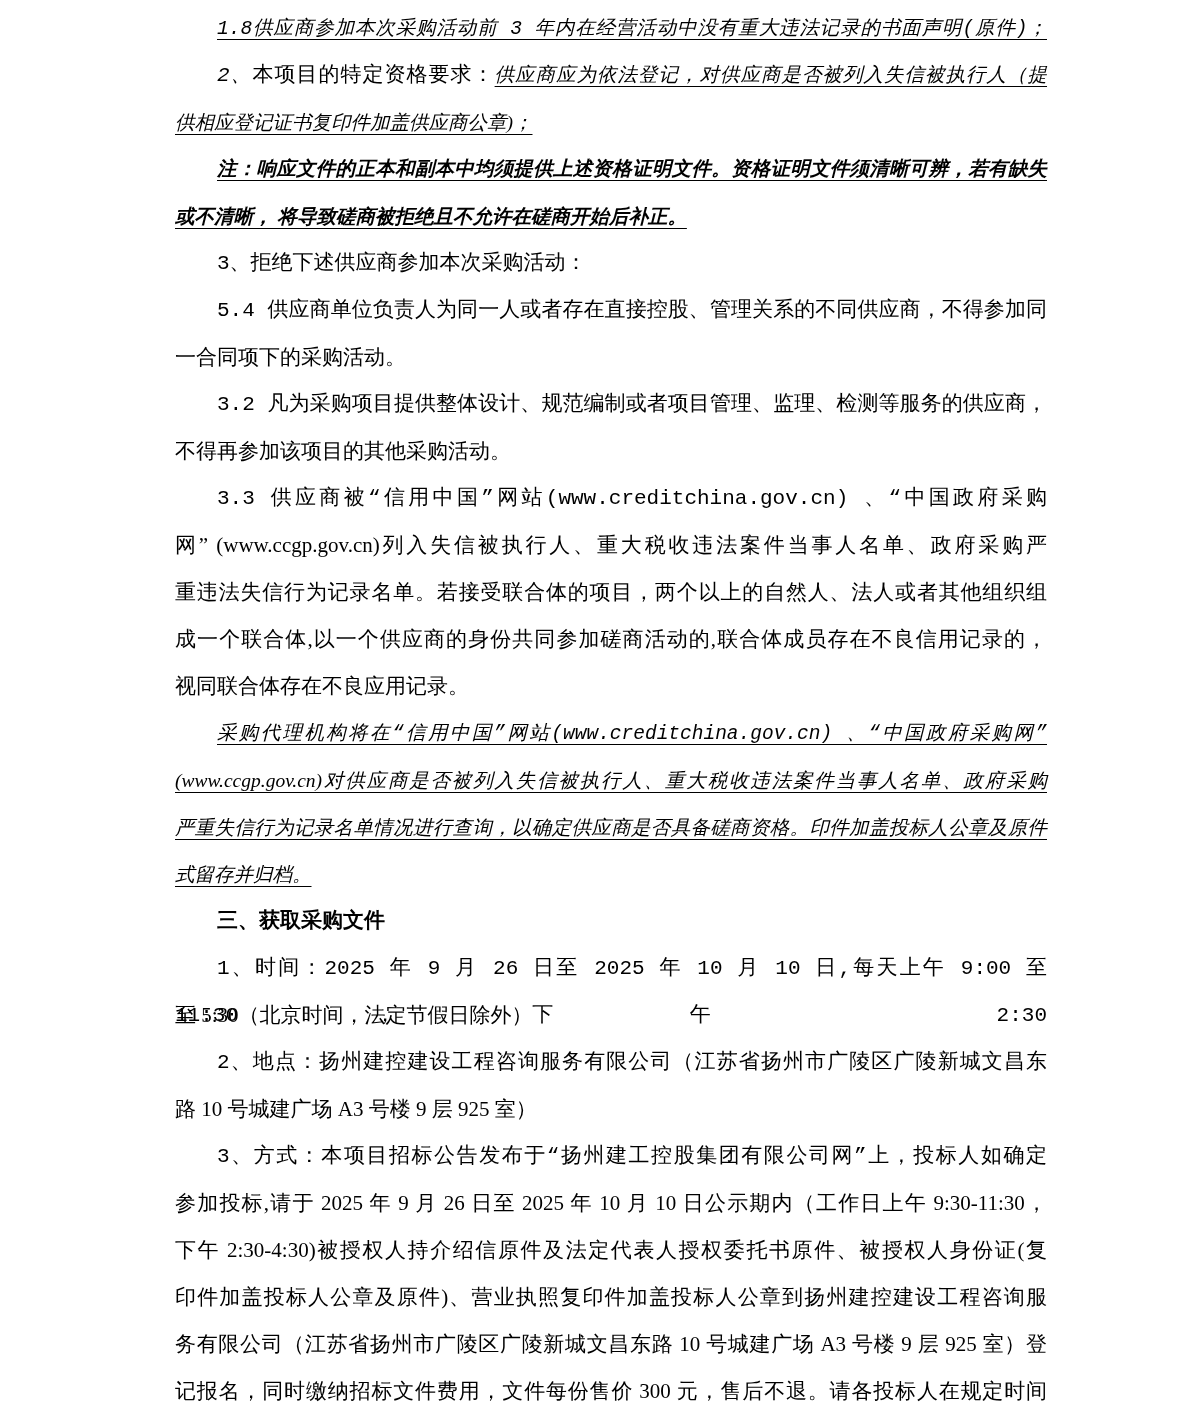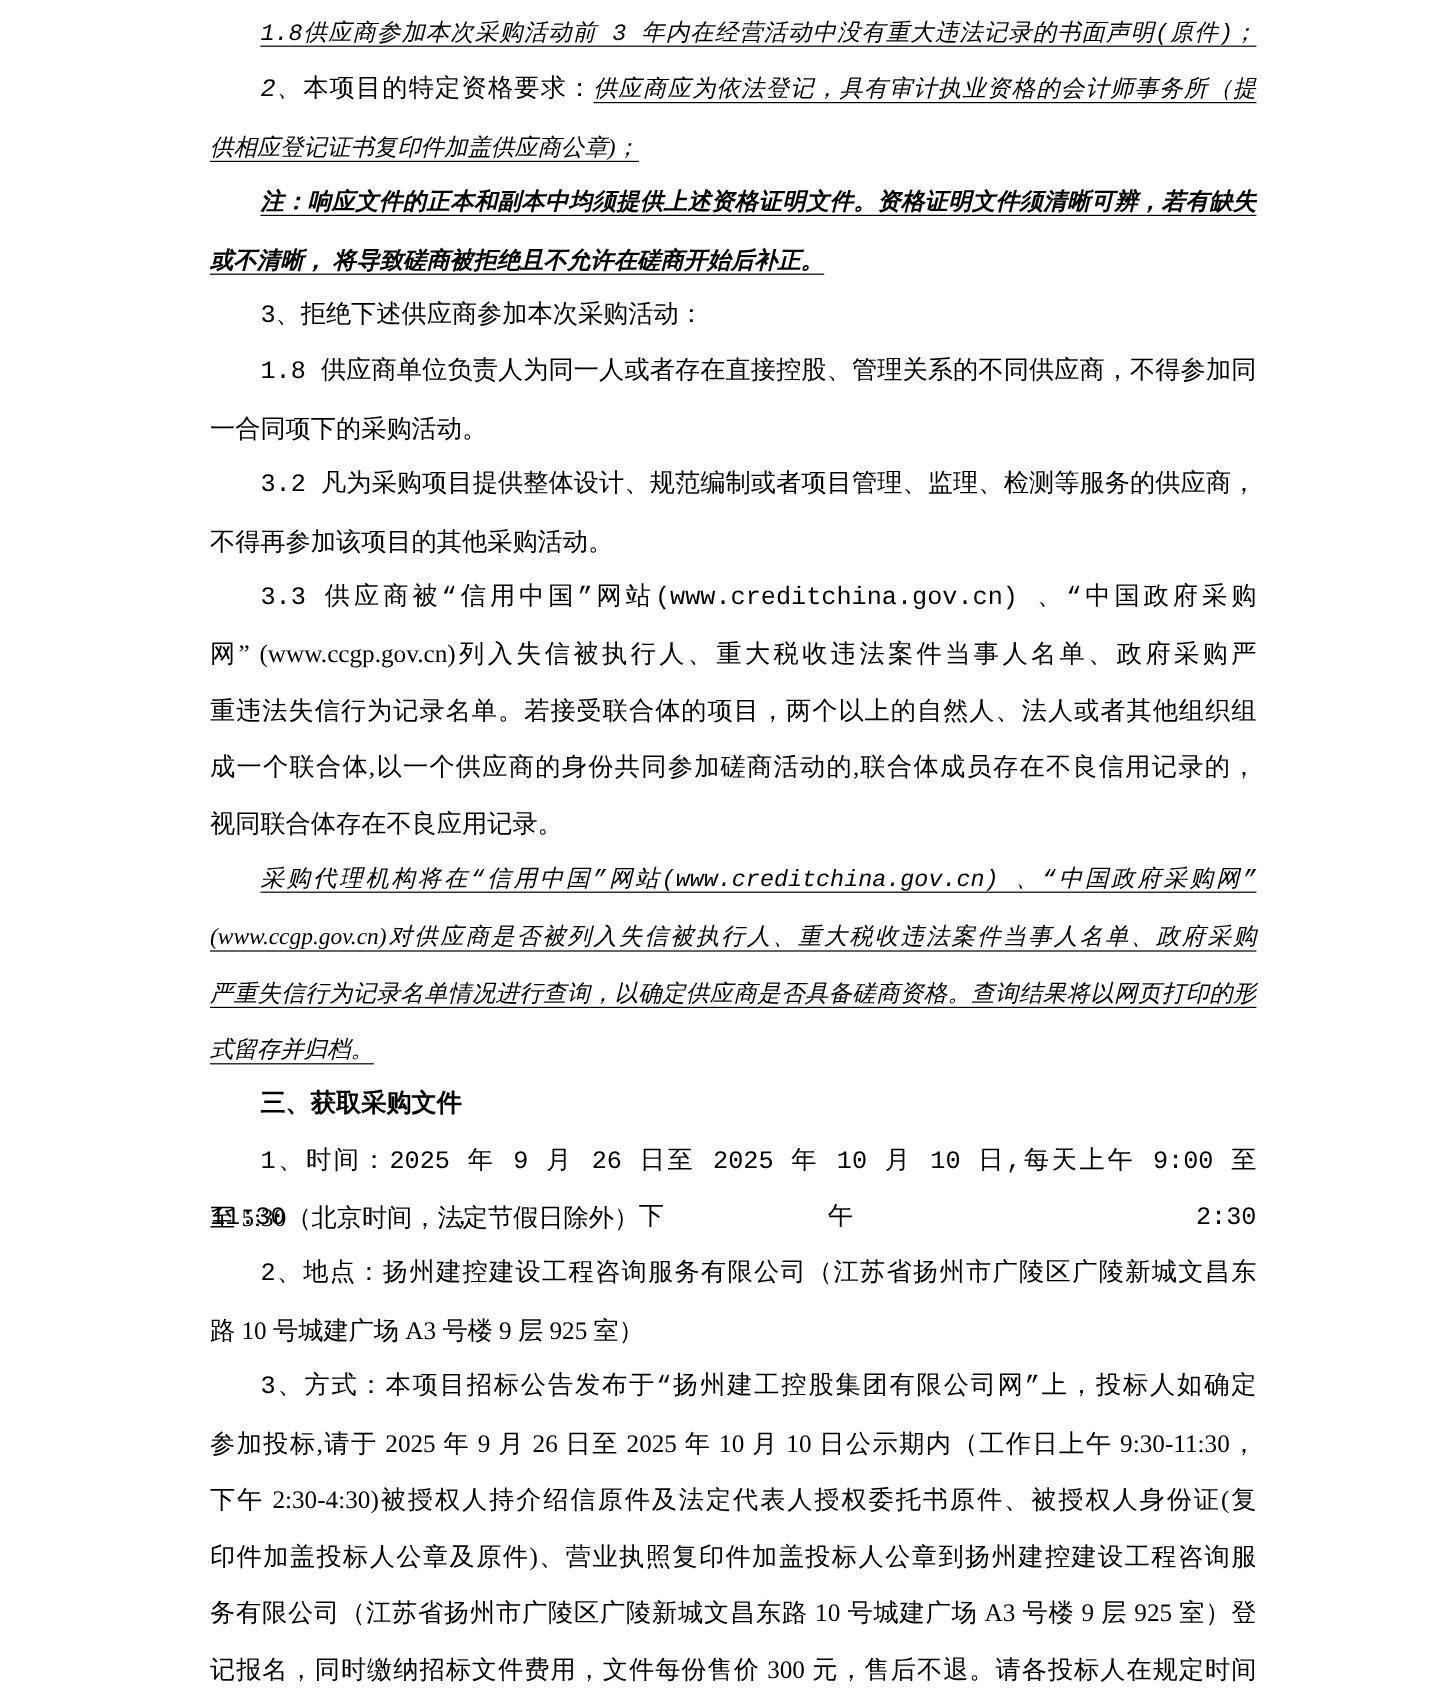--- a/index.html
+++ b/index.html
@@ -50,37 +50,37 @@
     font-size: 19.5px;
     margin-top: 40px;
   }
 </style>
 </head>
 <body>
 
 <div class="doc">
   <div>
       <div class="line indent justify"><span class="s-iu">1.8供应商参加本次采购活动前 3 年内在经营活动中没有重大违法记录的书面声明(原件)；</span></div>
-      <div class="line indent justify"><span class="s-i">2、</span><span class="s-n">本项目的特定资格要求：</span><span class="s-iu">供应商应为依法登记，具有审计执业资格的会计师事务所（提</span></div>
+      <div class="line indent justify"><span class="s-i">2、</span><span class="s-n">本项目的特定资格要求：</span><span class="s-iu">供应商应为依法登记，对供应商是否被列入失信被执行人（提</span></div>
       <div class="line"><span class="s-iu">供相应登记证书复印件加盖供应商公章)；</span></div>
       <div class="line indent justify"><span class="s-biu">注：响应文件的正本和副本中均须提供上述资格证明文件。资格证明文件须清晰可辨，若有缺失</span></div>
       <div class="line"><span class="s-biu">或不清晰，  将导致磋商被拒绝且不允许在磋商开始后补正。</span></div>
       <div class="line indent"><span class="s-n">3、拒绝下述供应商参加本次采购活动：</span></div>
-      <div class="line indent justify"><span class="s-n">1.8 供应商单位负责人为同一人或者存在直接控股、管理关系的不同供应商，不得参加同</span></div>
+      <div class="line indent justify"><span class="s-n">5.4 供应商单位负责人为同一人或者存在直接控股、管理关系的不同供应商，不得参加同</span></div>
       <div class="line"><span class="s-n">一合同项下的采购活动。</span></div>
       <div class="line indent justify"><span class="s-n">3.2 凡为采购项目提供整体设计、规范编制或者项目管理、监理、检测等服务的供应商，</span></div>
       <div class="line"><span class="s-n">不得再参加该项目的其他采购活动。</span></div>
       <div class="line indent justify"><span class="s-n">3.3 供应商被“信用中国”网站(www.creditchina.gov.cn) 、“中国政府采购</span></div>
       <div class="line justify"><span class="s-n">网” (www.ccgp.gov.cn)列入失信被执行人、重大税收违法案件当事人名单、政府采购严</span></div>
       <div class="line justify"><span class="s-n">重违法失信行为记录名单。若接受联合体的项目，两个以上的自然人、法人或者其他组织组</span></div>
       <div class="line justify"><span class="s-n">成一个联合体,以一个供应商的身份共同参加磋商活动的,联合体成员存在不良信用记录的，</span></div>
       <div class="line"><span class="s-n">视同联合体存在不良应用记录。</span></div>
       <div class="line indent justify"><span class="s-iu">采购代理机构将在“信用中国”网站(www.creditchina.gov.cn) 、“中国政府采购网”</span></div>
       <div class="line justify"><span class="s-iu">(www.ccgp.gov.cn)对供应商是否被列入失信被执行人、重大税收违法案件当事人名单、政府采购</span></div>
-      <div class="line justify"><span class="s-iu">严重失信行为记录名单情况进行查询，以确定供应商是否具备磋商资格。查询结果将以网页打印的形</span></div>
+      <div class="line justify"><span class="s-iu">严重失信行为记录名单情况进行查询，以确定供应商是否具备磋商资格。印件加盖投标人公章及原件</span></div>
       <div class="line"><span class="s-iu">式留存并归档。</span></div>
       <div class="line indent"><span class="s-b">三、获取采购文件</span></div>
       <div class="line indent justify"><span class="s-n">1、时间：2025 年 9 月 26 日至 2025 年 10 月 10 日,每天上午 9:00 至 11:30，下午 2:30</span></div>
       <div class="line"><span class="s-n">至 5:30（北京时间，法定节假日除外）</span></div>
       <div class="line indent justify"><span class="s-n">2、地点：扬州建控建设工程咨询服务有限公司（江苏省扬州市广陵区广陵新城文昌东</span></div>
       <div class="line"><span class="s-n">路 10 号城建广场 A3 号楼 9 层 925 室）</span></div>
       <div class="line indent justify"><span class="s-n">3、方式：本项目招标公告发布于“扬州建工控股集团有限公司网”上，投标人如确定</span></div>
       <div class="line justify"><span class="s-n">参加投标,请于 2025 年 9 月 26 日至 2025 年 10 月 10 日公示期内（工作日上午 9:30-11:30，</span></div>
       <div class="line justify"><span class="s-n">下午 2:30-4:30)被授权人持介绍信原件及法定代表人授权委托书原件、被授权人身份证(复</span></div>
       <div class="line justify"><span class="s-n">印件加盖投标人公章及原件)、营业执照复印件加盖投标人公章到扬州建控建设工程咨询服</span></div>

